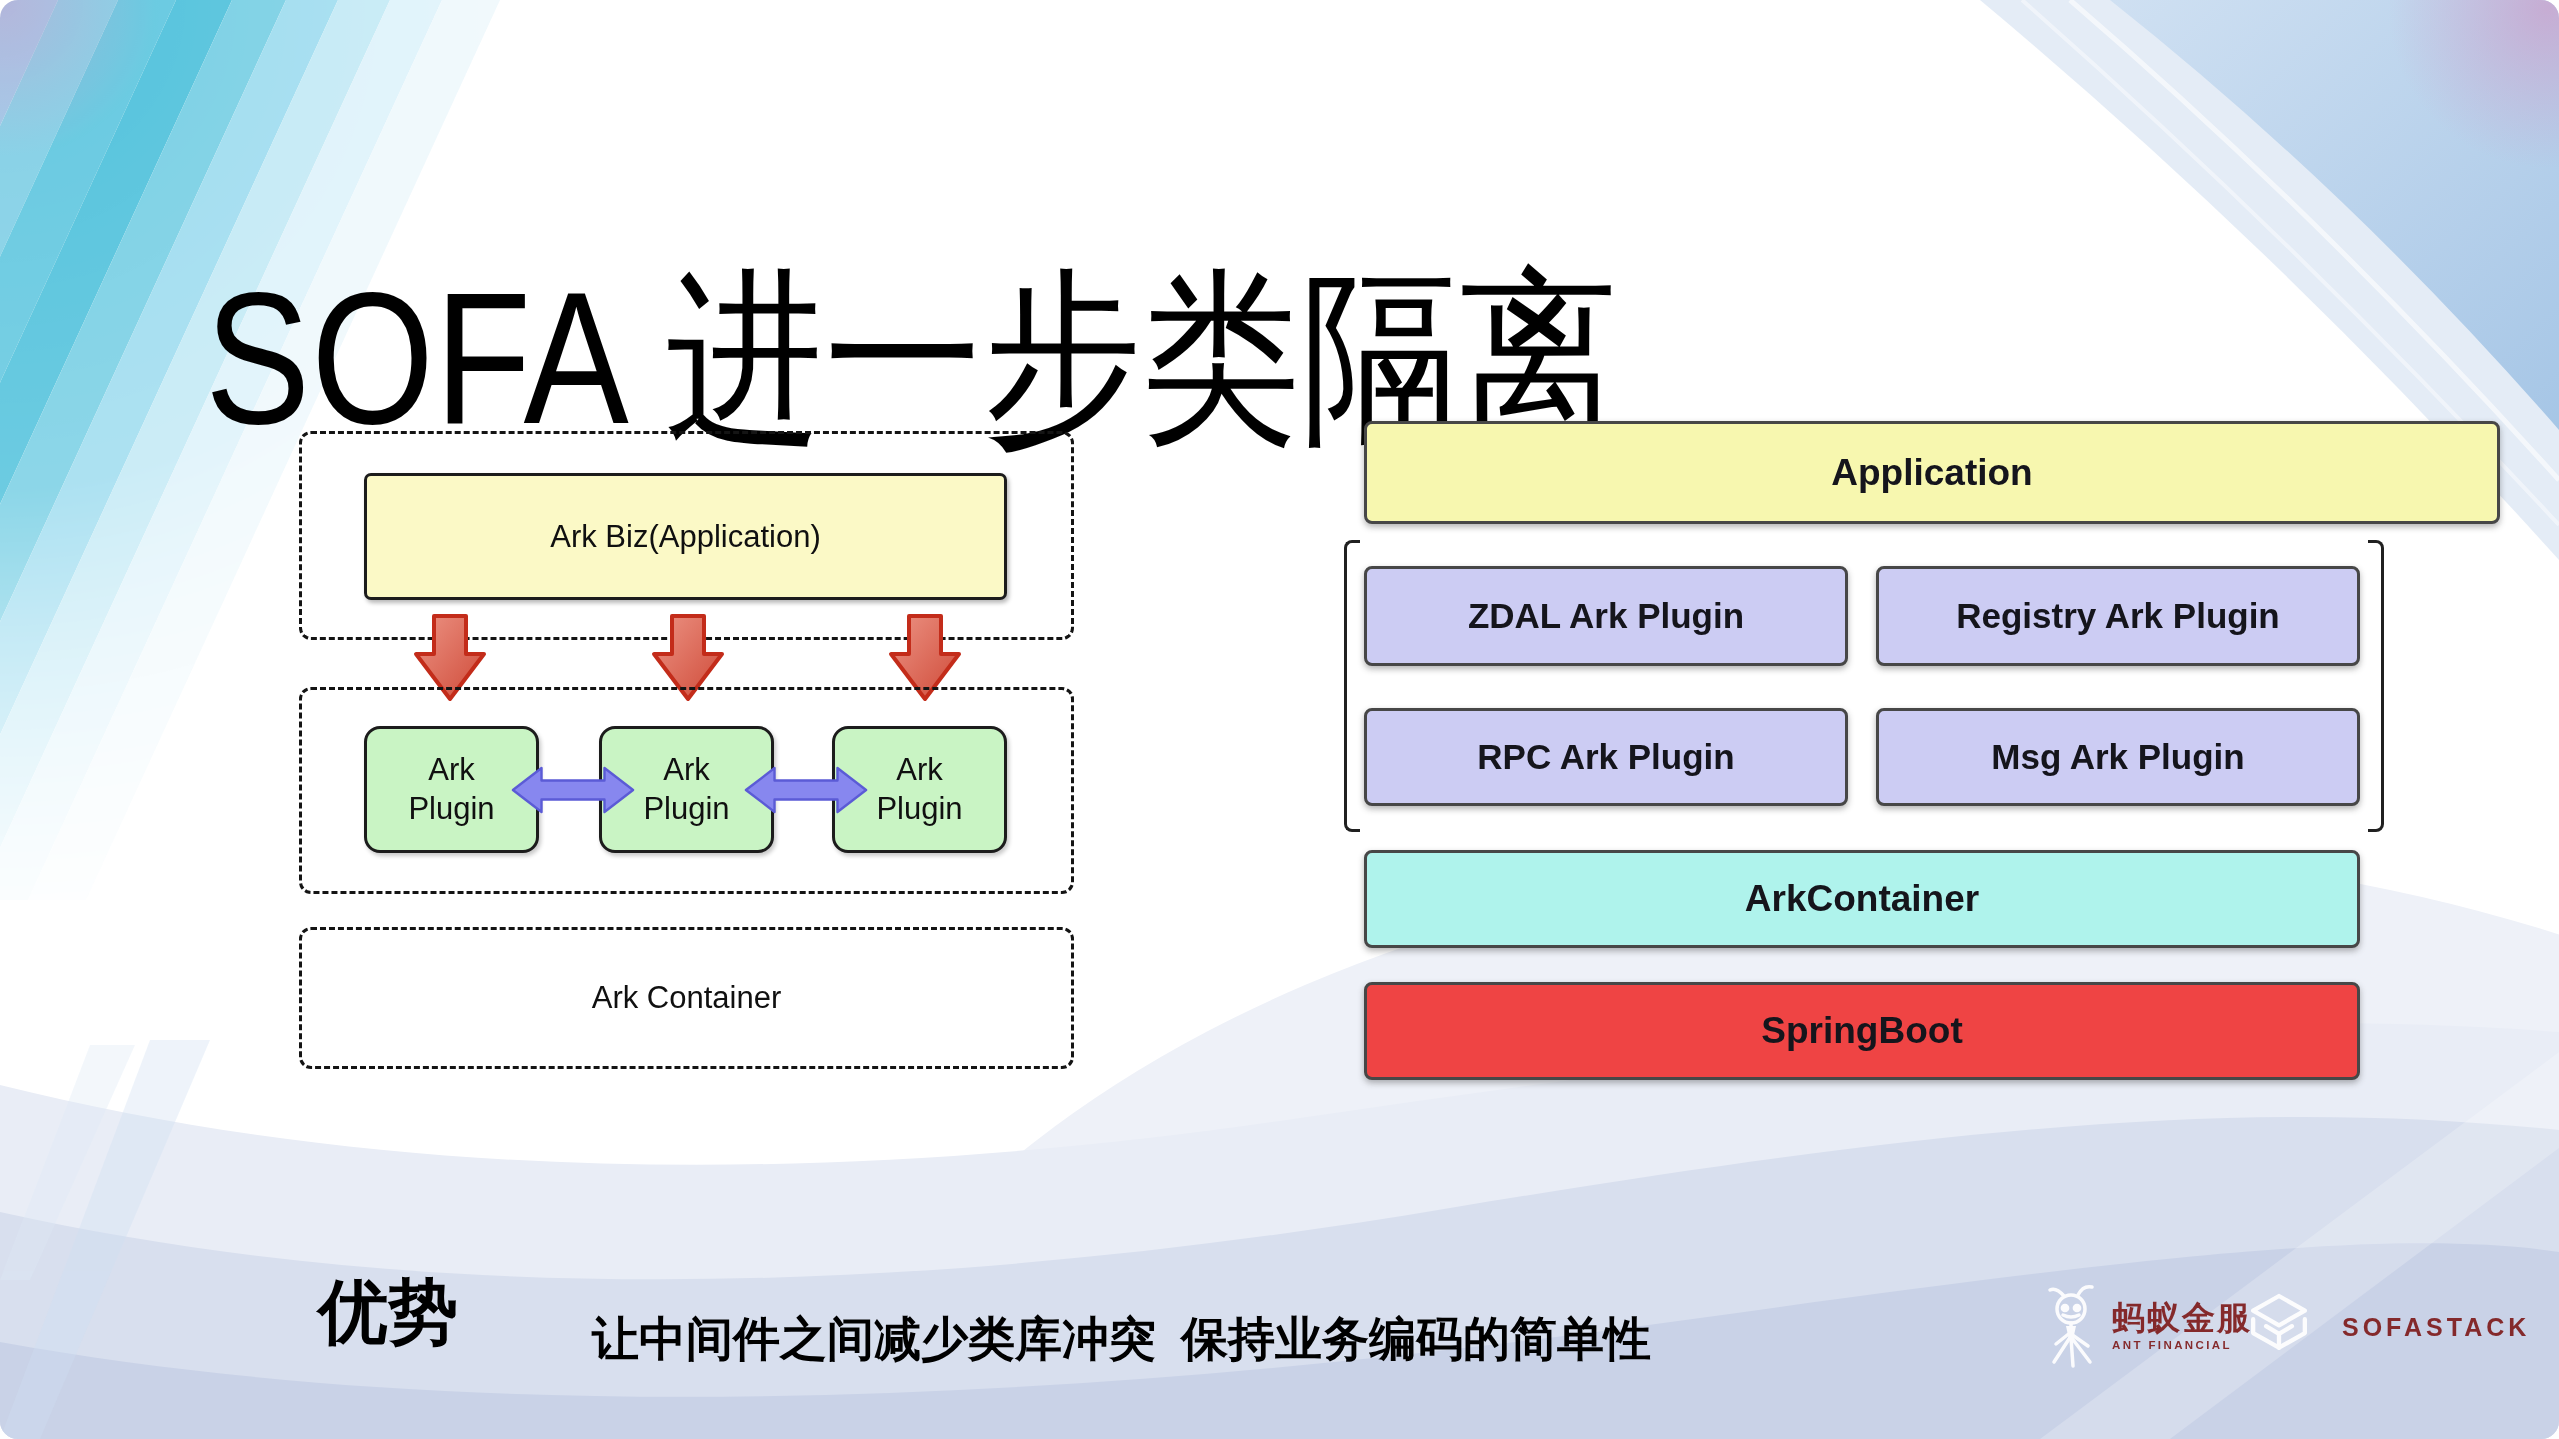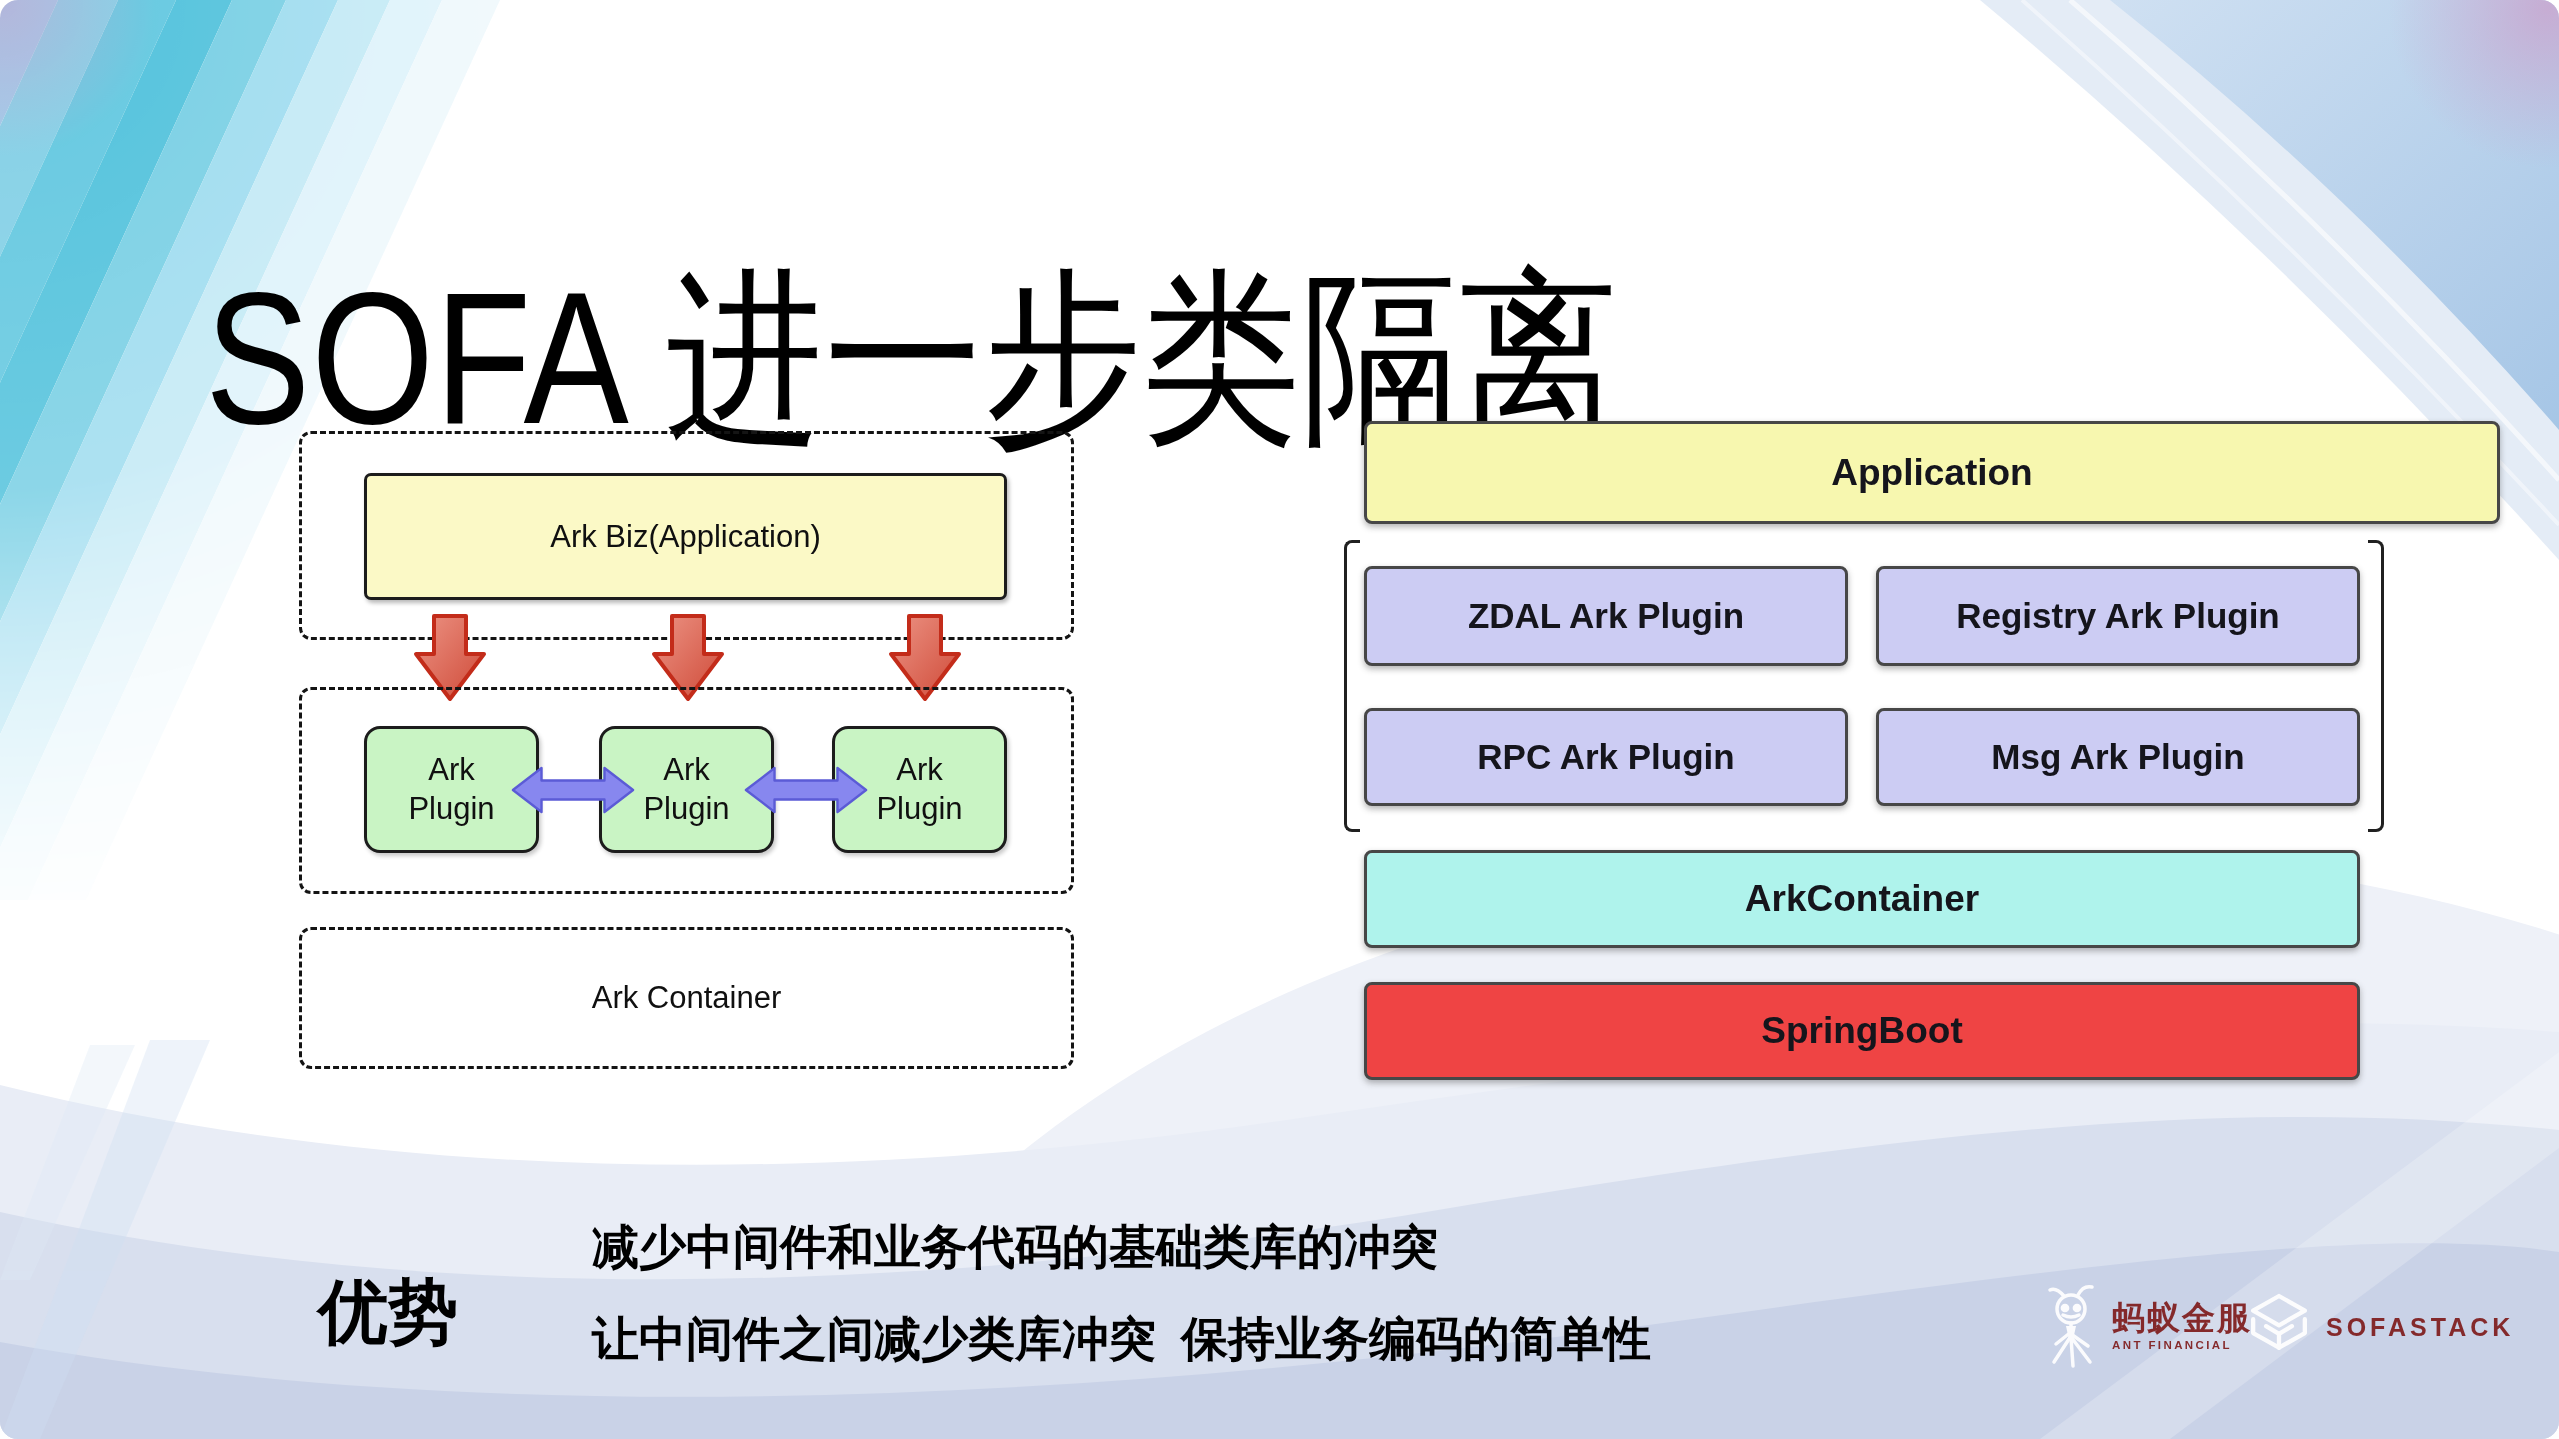--- a/index.html
+++ b/index.html
@@ -62,21 +62,21 @@
   .adv-l2{left:592px;top:1308px;}
   .adv-gap{margin-left:25px;}
 
   
   .logo{position:absolute;display:flex;align-items:center;color:#7f1d1d;opacity:.93;}
   .ant-logo{left:2046px;top:1282px;}
   .ant-text{margin-left:10px;}
   .ant-brand{font-size:33px;font-weight:700;letter-spacing:2px;line-height:1;}
   .ant-sub{font-size:11.5px;font-weight:700;letter-spacing:2.4px;margin-top:5px;}
   .sofa-logo{left:2248px;top:1292px;}
-  .sofa-brand{margin-left:16px;font-size:25px;font-weight:700;letter-spacing:4px;}
+  .sofa-brand{margin-left:32px;font-size:25px;font-weight:700;letter-spacing:4px;}
 </style>
 </head>
 <body>
 
 <div class="slide">
 
   <svg class="bg" viewBox="0 0 2559 1439">
     <defs>
       <radialGradient id="fadeTL" gradientUnits="userSpaceOnUse" cx="0" cy="0" r="980">
         <stop offset="0" stop-color="#fff"></stop>
@@ -207,21 +207,20 @@
 
     <div class="rbox cyanbox">
       <span>ArkContainer</span>
     </div>
     <div class="rbox sbbox">
       <span>SpringBoot</span>
     </div>
   </section>
 
   <div class="adv-head">优势</div>
-  <div class="adv-line adv-l1">减少中间件和业务代码的基础类库的冲突</div>
   <div class="adv-line adv-l2">
     <span>让中间件之间减少类库冲突</span><span class="adv-gap">保持业务编码的简单性</span>
   </div>
 
   <div class="logo ant-logo">
     <svg width="56" height="88" viewBox="0 0 56 88">
       <g stroke="#ffffff" stroke-width="3.5" fill="none" stroke-linecap="round">
         <path d="M18 14 Q10 5 4 8"></path>
         <path d="M32 13 Q37 3 46 5"></path>
         <circle cx="25" cy="27" r="14"></circle>

